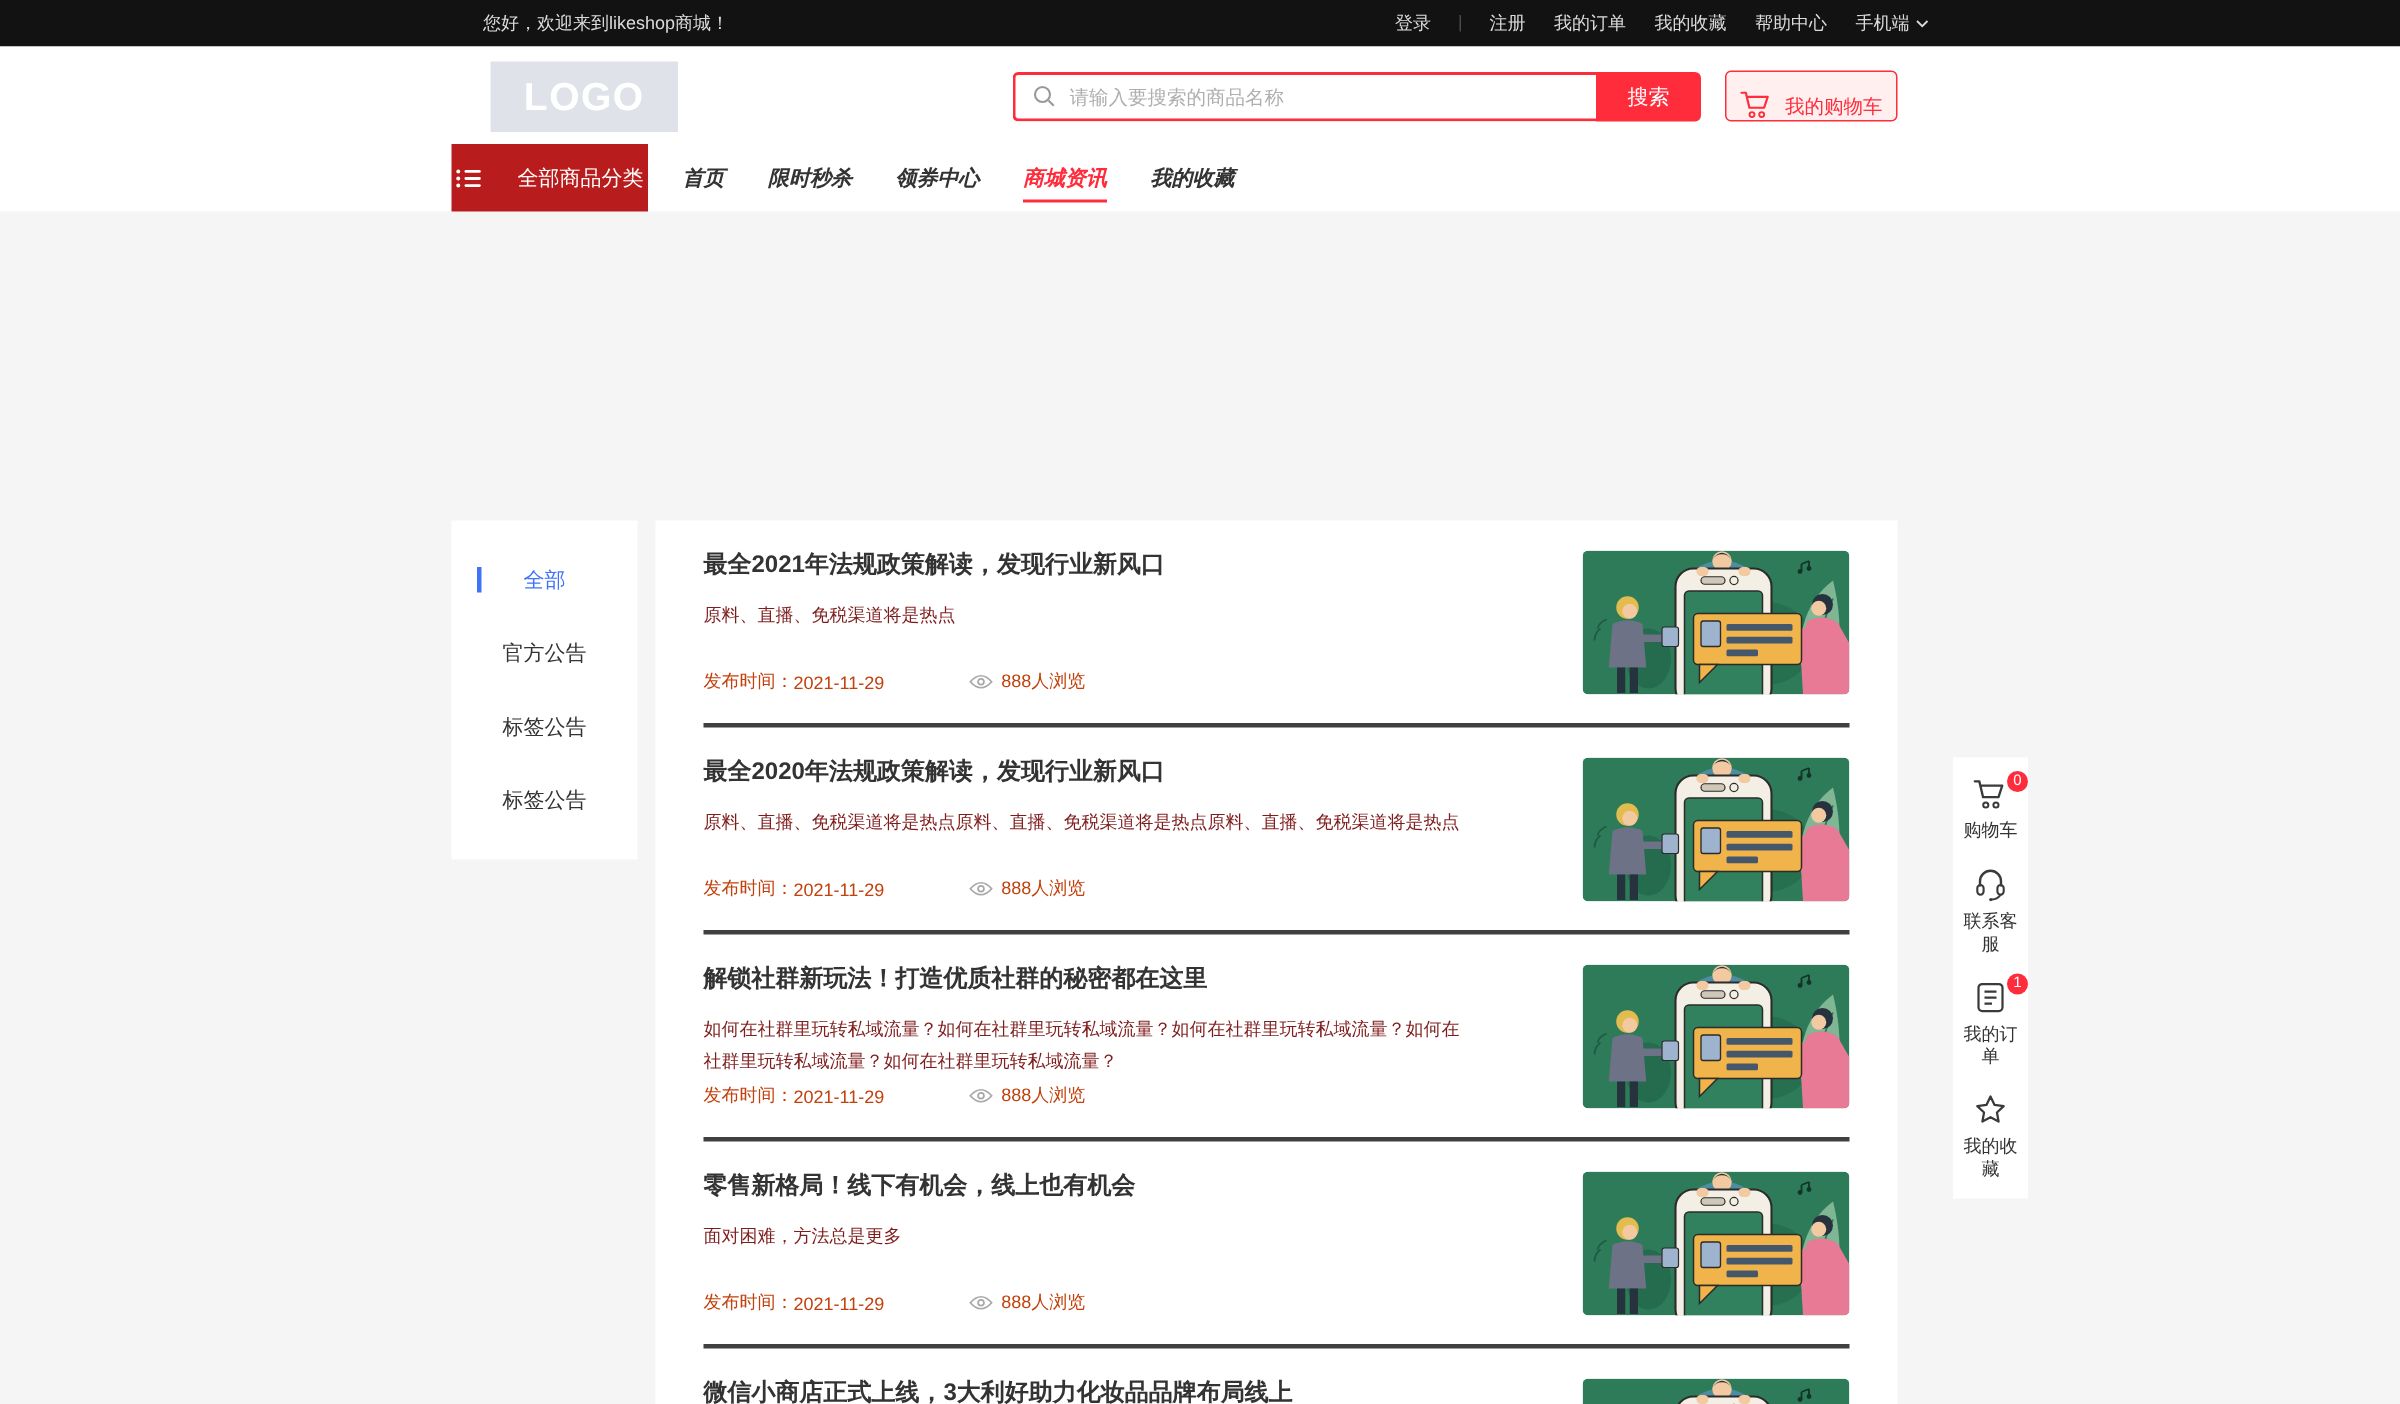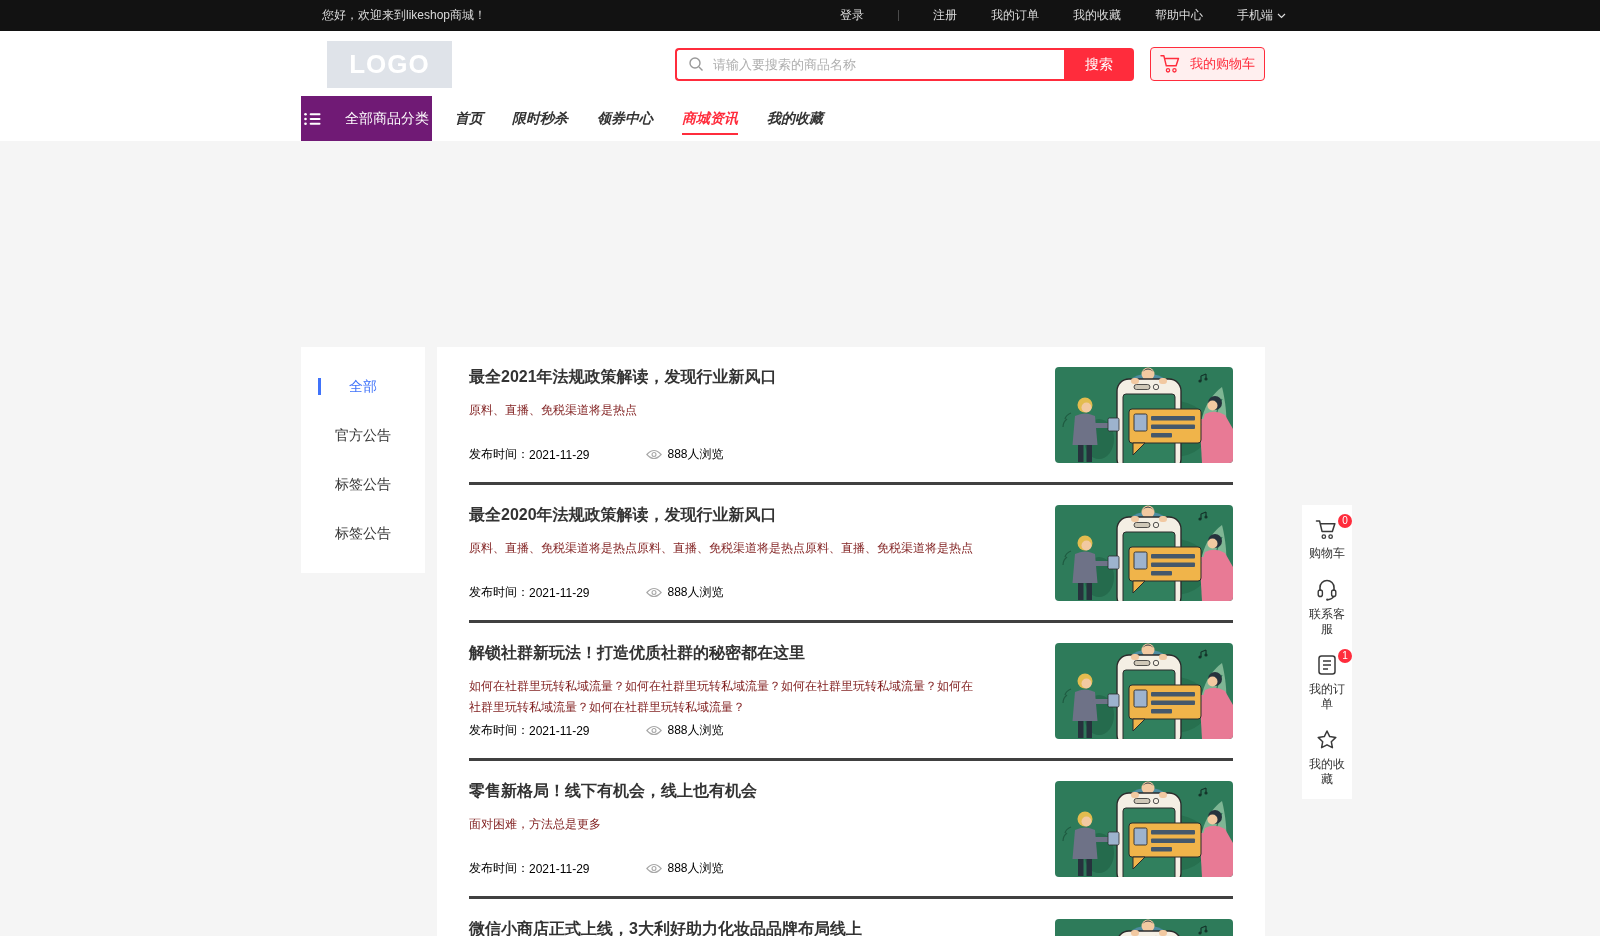--- a/index.html
+++ b/index.html
@@ -3,68 +3,68 @@
 <meta charset="utf-8">
 <style>
   * { margin:0; padding:0; box-sizing:border-box; }
   html,body { width:1600px; height:936px; overflow:hidden; background:#F5F5F5;
     font-family:"Liberation Sans","DejaVu Sans",sans-serif; }
   body { position:relative; }
 
   
   .topbar { height:31px; background:#121212; display:flex; align-items:center;padding-left:21px; }
   .topbar-inner { width:964px; margin-left:301px; display:flex; align-items:center; font-size:12px; color:#DBDBDB; }
-  .topbar-right { margin-left:auto; display:flex; align-items:center; gap:34px; }
+  .topbar-right { margin-left:auto; display:flex; align-items:center; gap:19px; }
   .topbar-link { cursor:pointer; display:flex; align-items:center; gap:4px; }
   .tb-divider { width:1px; height:11px; background:#4a4a4a; }
 
   
   .header { background:#fff; height:65px; }
   .header-inner { width:964px; margin-left:301px; position:relative; height:65px; }
   .logo { position:absolute; left:0; top:10px; width:125px; height:47px; background:#DFE3E9;
     color:#fff; font-size:26px; font-weight:bold; letter-spacing:1px;
     display:flex; align-items:center; justify-content:center;margin-left:26px; }
   .search-group { position:absolute; left:374px; top:17px; width:459px; height:33px; display:flex; }
   .search-box { flex:1; position:relative; }
   .search-box input { width:100%; height:33px; border:2px solid #FF2C3C; border-right:none;
     border-radius:4px 0 0 4px; outline:none; padding:0 10px 0 36px; font-size:13px; color:#333;
     font-family:"Liberation Sans","DejaVu Sans",sans-serif; }
   .search-box input::placeholder { color:#AFAFAF; }
   .search-icon { position:absolute; left:13px; top:8px; }
   .search-btn { width:70px; height:33px; background:#FF2C3C; color:#fff; border:none; font-size:14px;
     border-radius:0 4px 4px 0; cursor:pointer; }
   .cart-btn { position:absolute; right:0; top:16px; width:115px; height:34px; background:#FFEFEF;
     border:1px solid #FF2C3C; border-radius:4px; color:#FF2C3C; font-size:13px;
-    display:flex; align-items:center; justify-content:center; gap:8px; cursor:pointer; }
+    display:flex; align-items:flex-end; justify-content:center; gap:8px; cursor:pointer; }
 
   
   .navbar { background:#fff; height:45px; }
   .nav-inner { width:964px; margin-left:301px; display:flex; height:45px; align-items:stretch; }
-  .category-btn { width:131px; background:#701a75; color:#fff; font-size:14px;
+  .category-btn { width:131px; background:#b91c1c; color:#fff; font-size:14px;
     display:flex; align-items:center; justify-content:center; gap:24px; cursor:pointer; }
   .nav-items { display:flex; margin-left:23px;font-style:italic; }
   .nav-item { position:relative; display:flex; align-items:center; padding:0 0; margin-right:29px;
     font-size:14px; color:#333; cursor:pointer; font-weight:bold; }
   .nav-item.active { color:#FF2C3C; }
   .nav-item.active::after { content:""; position:absolute; left:0; right:0; bottom:6px; height:2px; background:#FF2C3C; }
 
   
   .page-body { margin:206px 0 0 301px; width:964px; display:flex; gap:12px; align-items:flex-start; }
   .side-card { width:124px; background:#fff; padding:15px 0; }
   .side-item { height:49px; display:flex; align-items:center; justify-content:center;
     font-size:14px; color:#333; position:relative; cursor:pointer; }
   .side-item.active { color:#4073FA; }
   .side-item.active .side-indicator { position:absolute; left:17px; top:16px; width:3px; height:17px; background:#4073FA; }
 
   .content-card { flex:1; background:#fff; padding:0 32px; min-height:700px; }
   .article-row { display:flex; justify-content:space-between; padding:20px 0 19px; border-bottom:3px solid #404040; cursor:pointer; }
   .article-text { width:505px; display:flex; flex-direction:column; min-height:96px; }
   .article-title { font-size:16px; font-weight:bold; color:#333; line-height:1.2; }
   .article-desc { margin-top:14px; font-size:12px; color:#7f1d1d; line-height:1.7; }
-  .article-meta { margin-top:auto; display:flex; align-items:center; font-size:12px; color:#000000; }
+  .article-meta { margin-top:auto; display:flex; align-items:center; font-size:12px; color:#c2410c; }
   .meta-views { margin-left:56px; display:flex; align-items:center; gap:6px; }
   .article-img { width:178px; height:96px; border-radius:4px; overflow:hidden; flex-shrink:0; }
   .article-img svg { display:block; }
 
   
   .float-rail { position:absolute; left:1302px; top:505px; width:50px; background:#fff;
     padding:14px 0 12px; display:flex; flex-direction:column; align-items:center; }
   .rail-item { position:relative; display:flex; flex-direction:column; align-items:center;
     margin-bottom:17px; cursor:pointer; }
   .rail-item:last-child { margin-bottom:0; }

